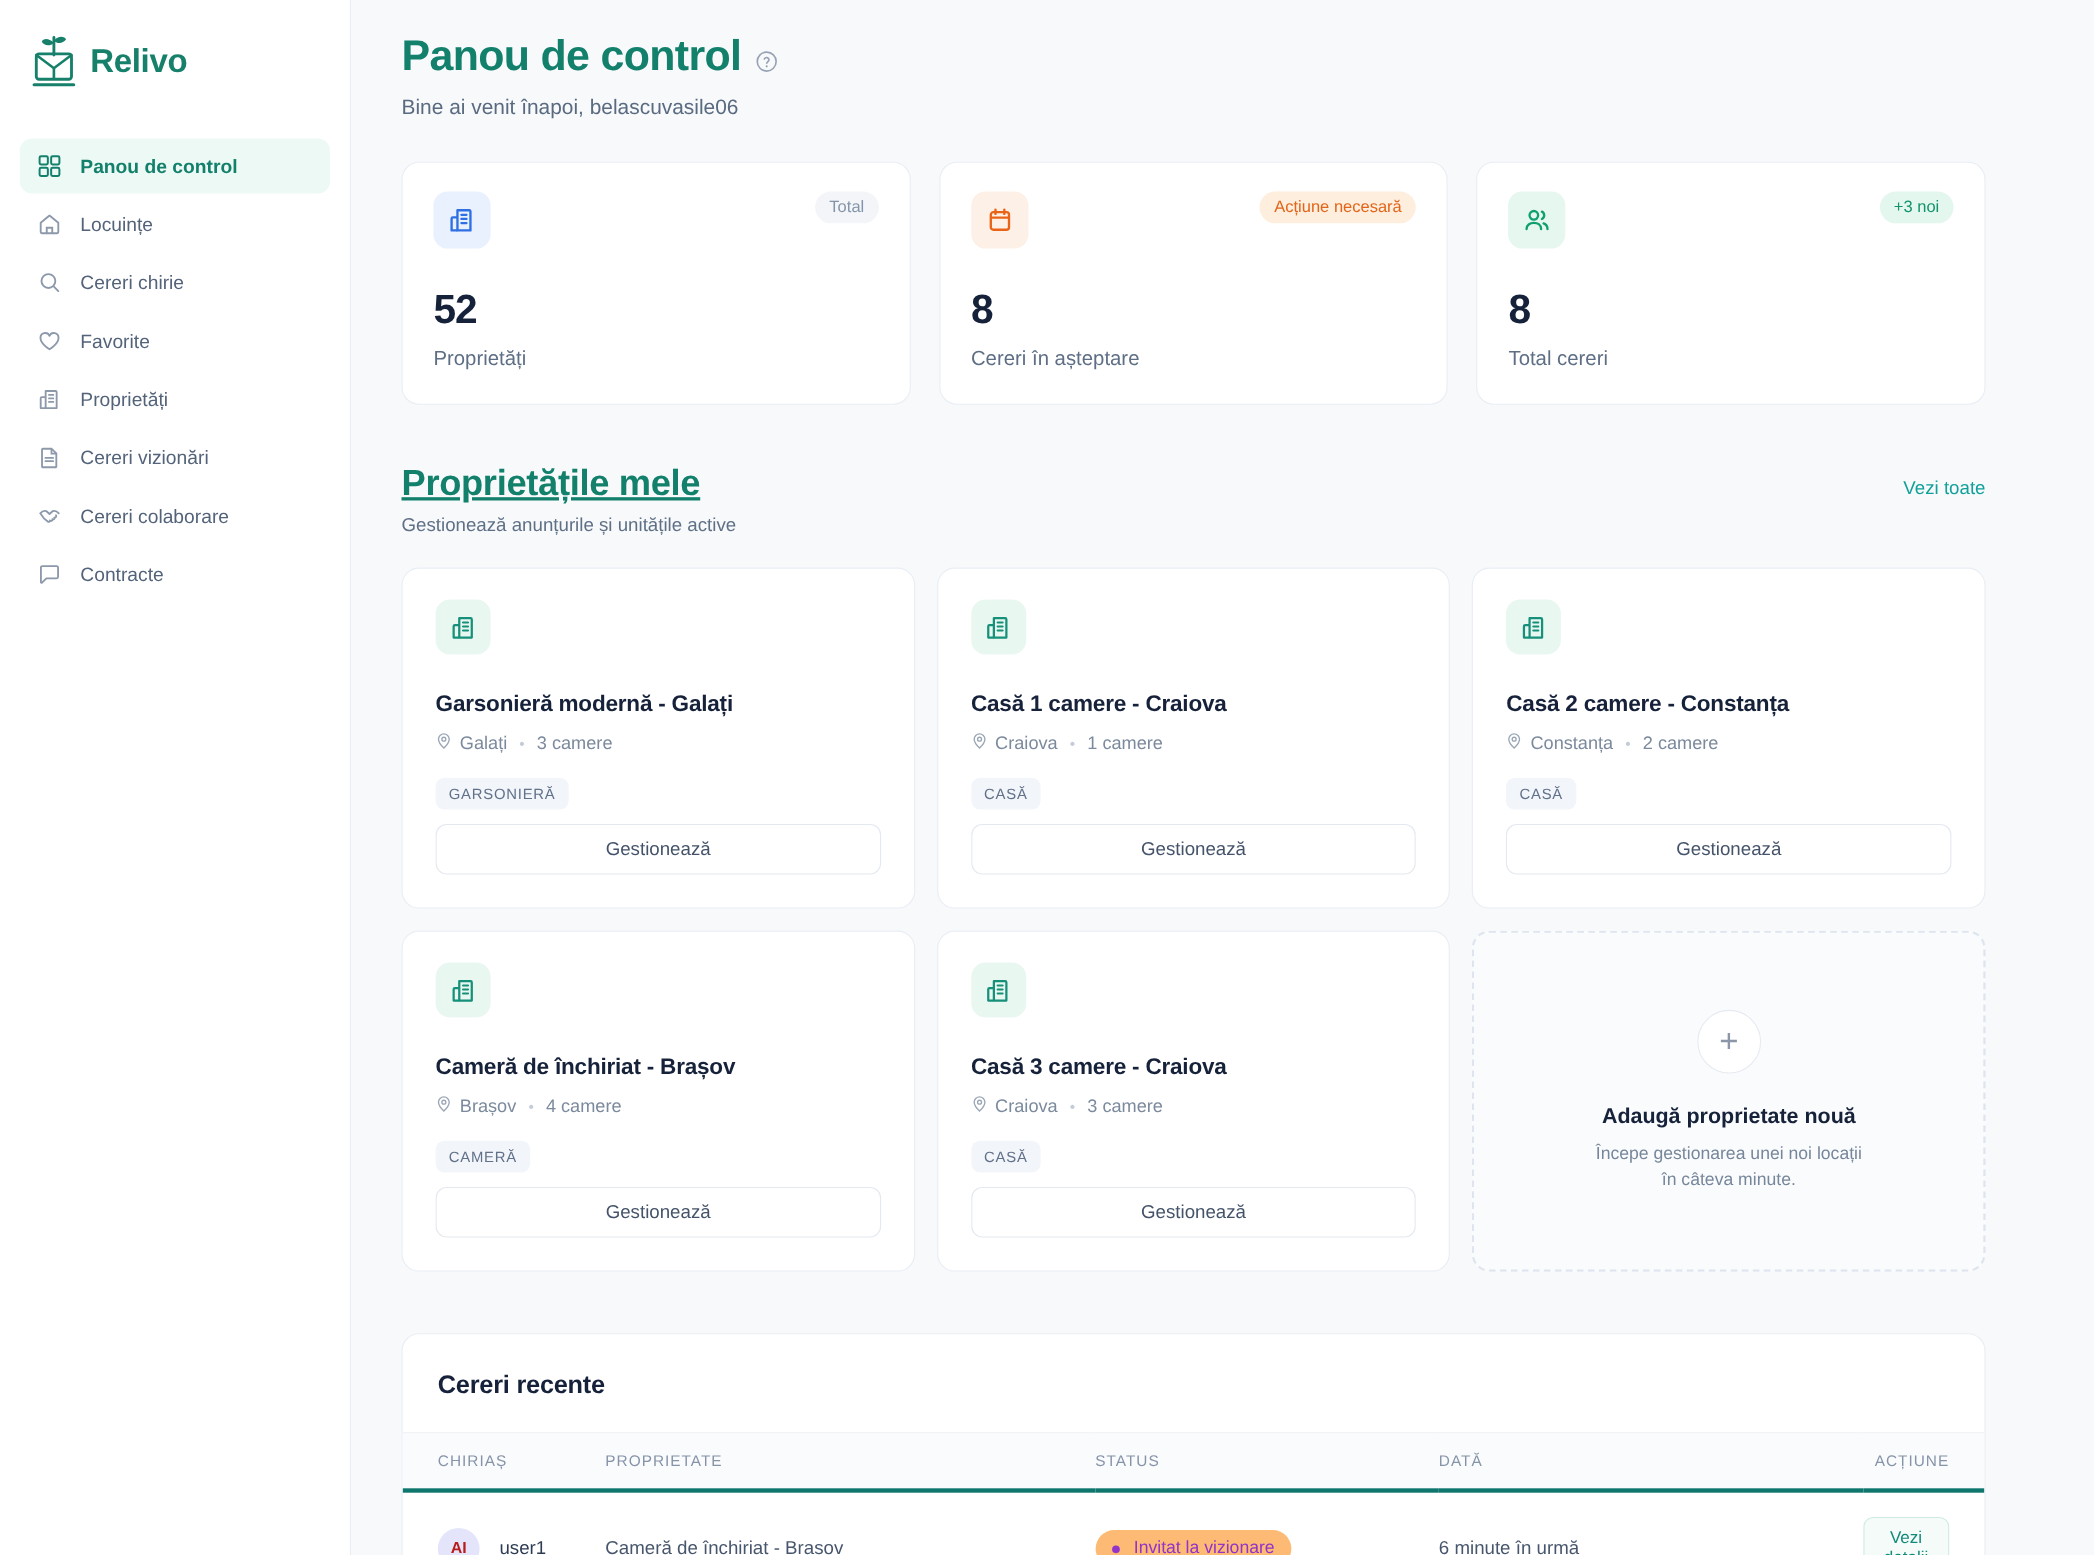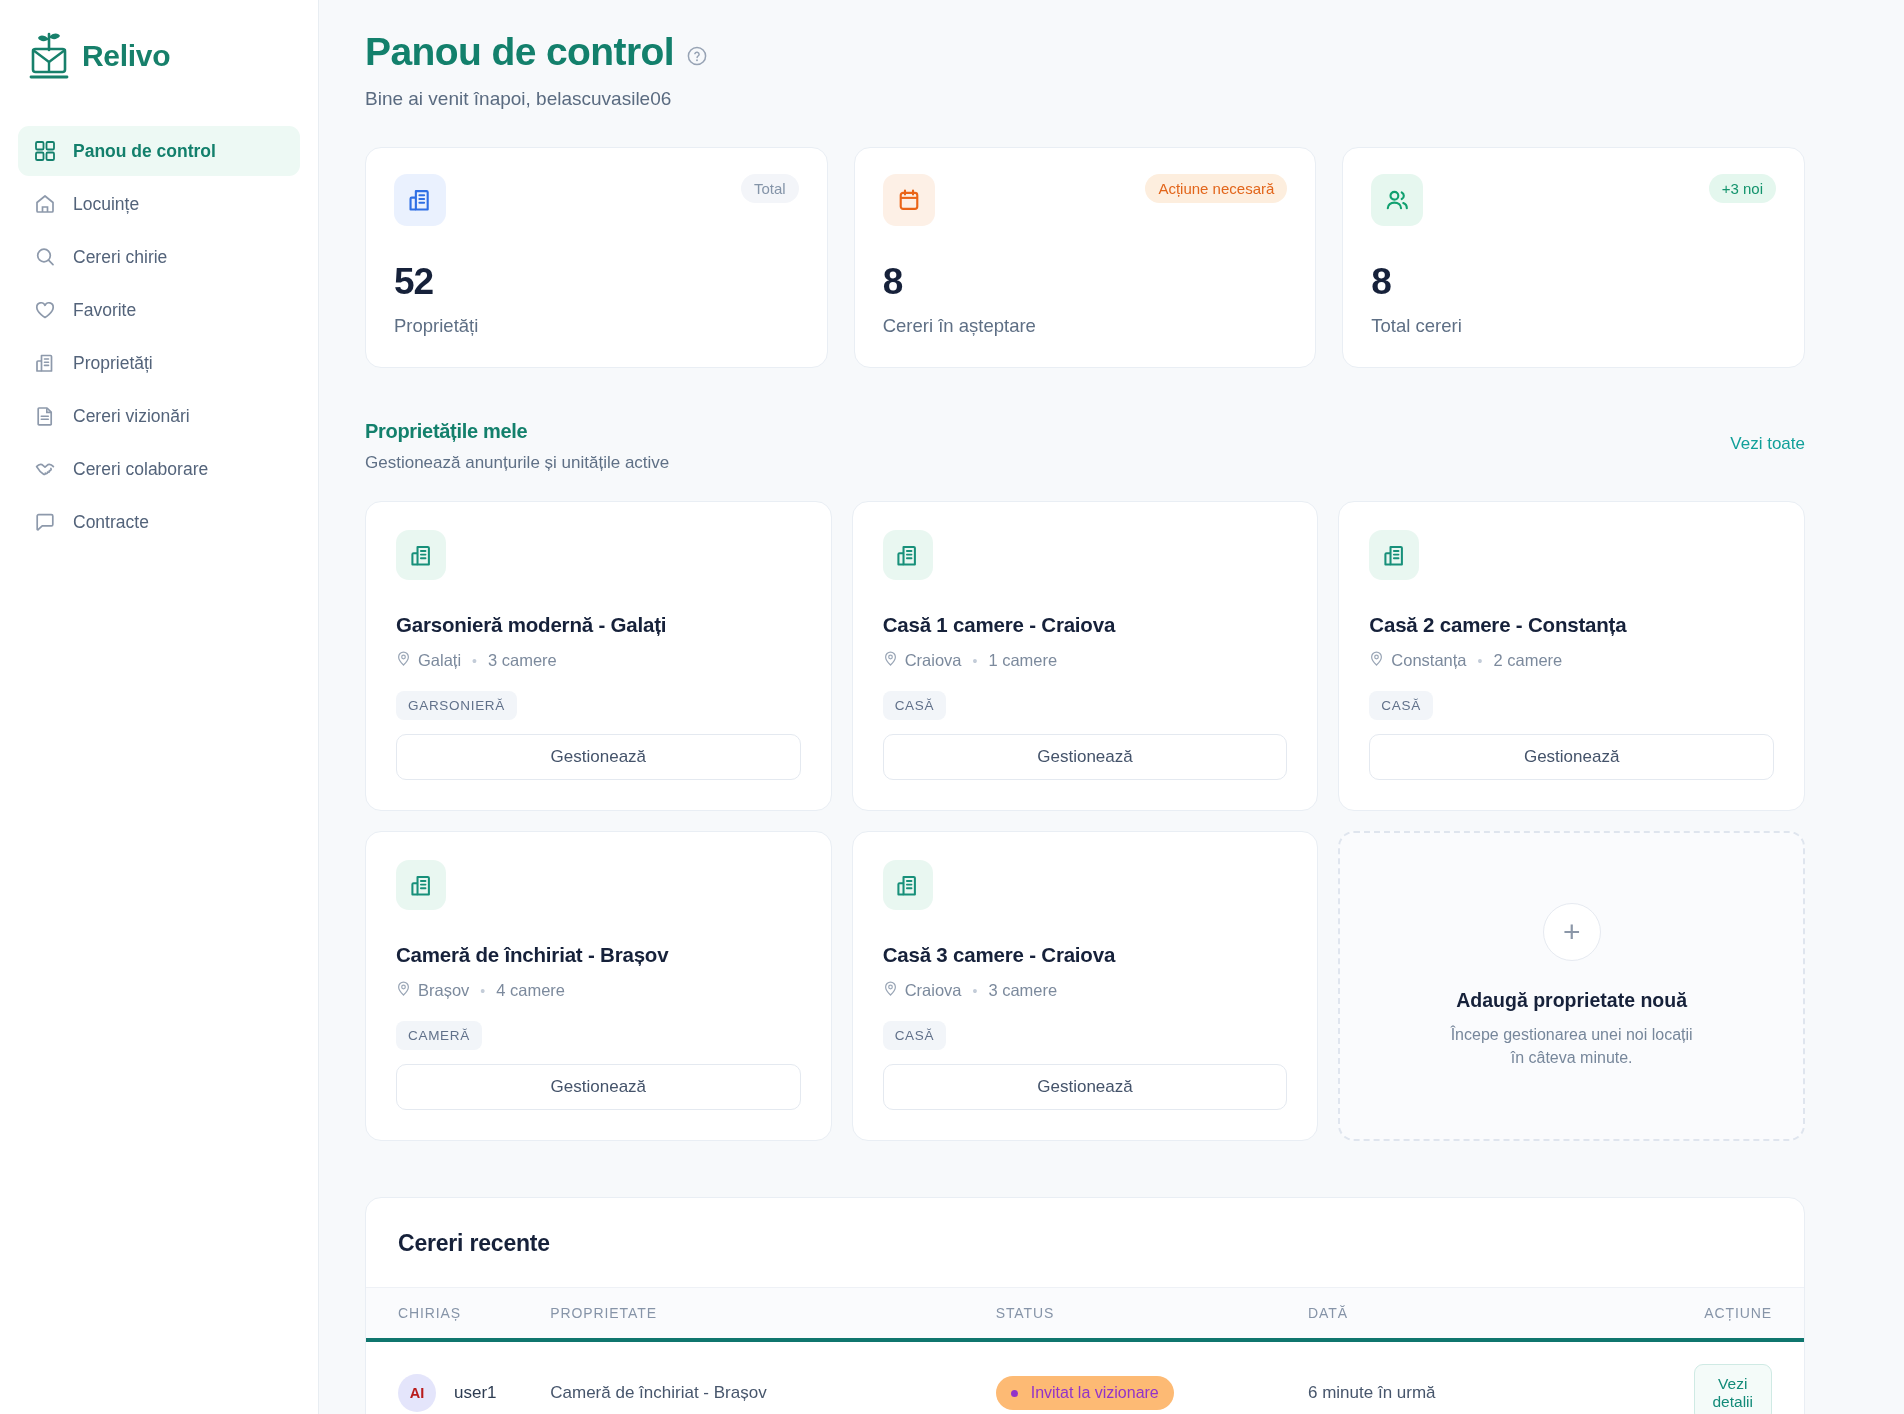--- a/index.html
+++ b/index.html
@@ -124,21 +124,21 @@
   .stat-value { font-size: 37px; font-weight: 700; color: #16213a; letter-spacing: -1px; }
   .stat-label { font-size: 18.5px; color: #5e6f85; }
 
   
   .section-head {
     display: flex;
     align-items: flex-start;
     justify-content: space-between;
     margin-top: 52px;
   }
-  .section-title { font-size: 20px; font-weight: 700; color: #13806c; letter-spacing: -0.3px; }
+  .section-title { font-size: 33px; font-weight: 700; color: #13806c; letter-spacing: -0.3px; text-decoration: underline; }
   .section-sub { font-size: 17px; color: #5f7086; margin-top: 10px; }
   .section-link {
     font-size: 17px;
     color: #11a09a;
     cursor: pointer;
     margin-top: 14px;
   }
 
   
   .prop-grid {

